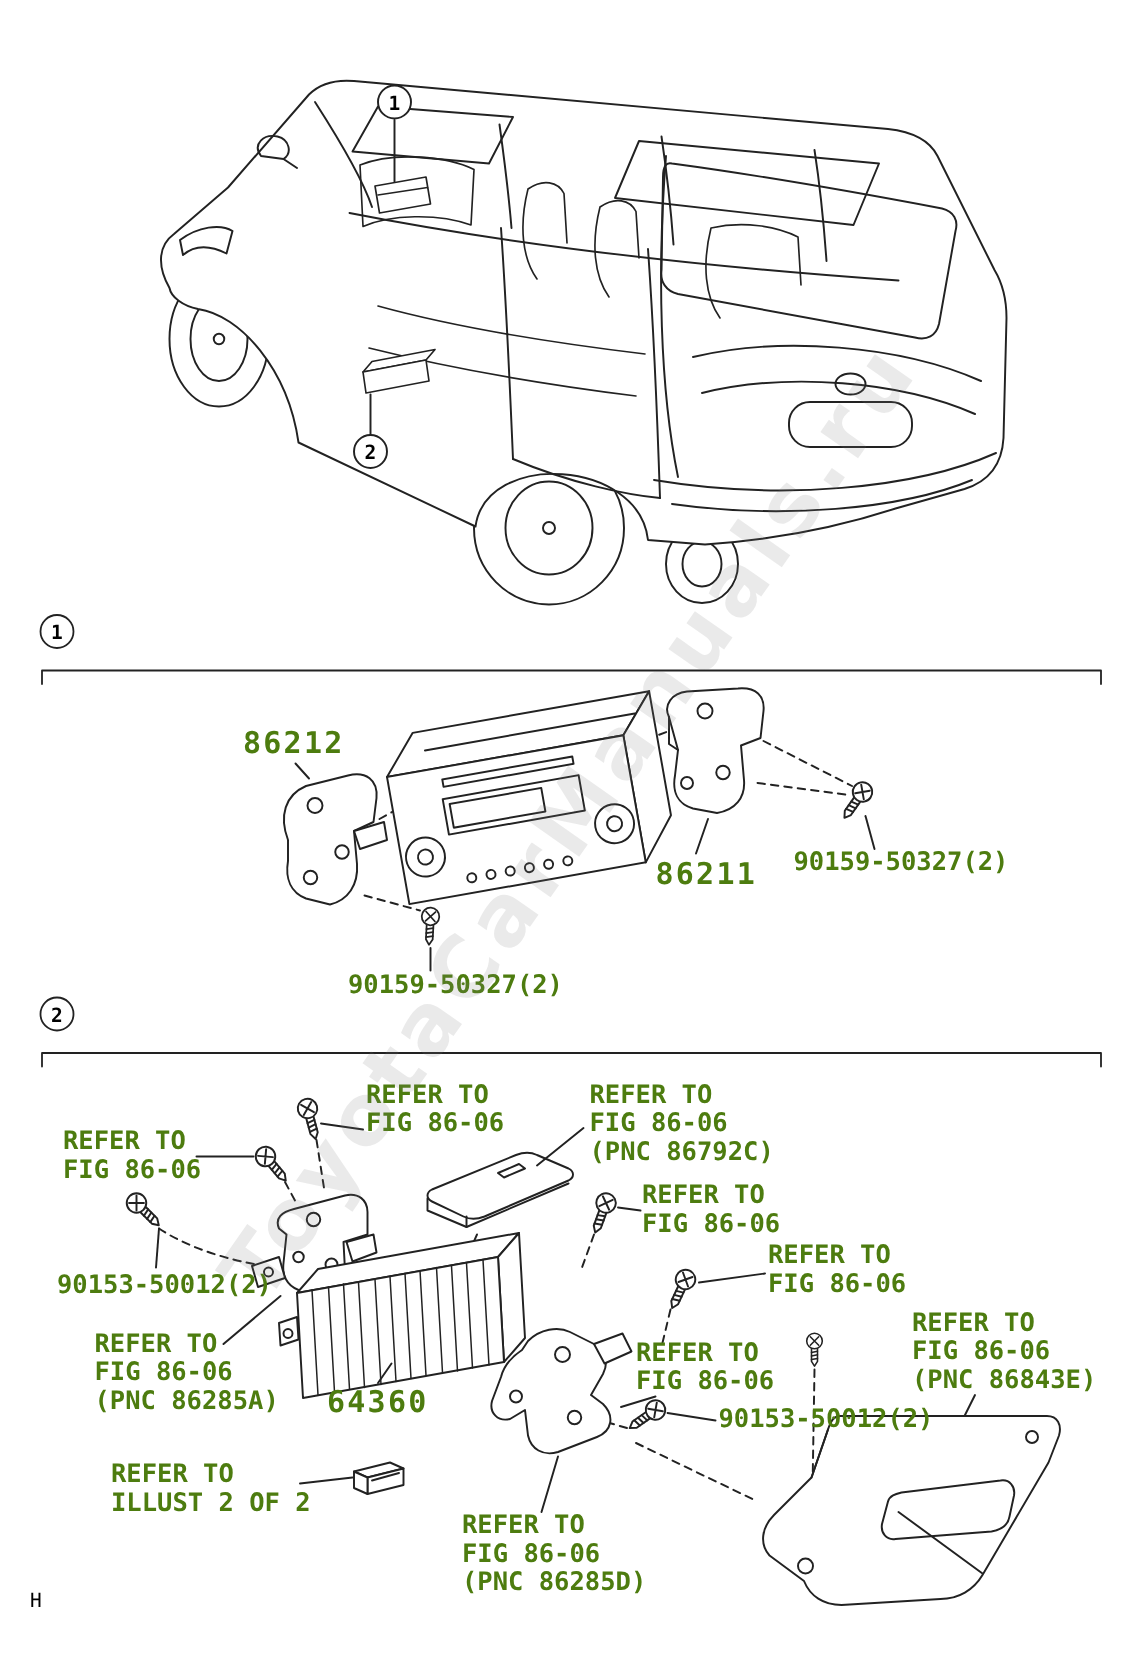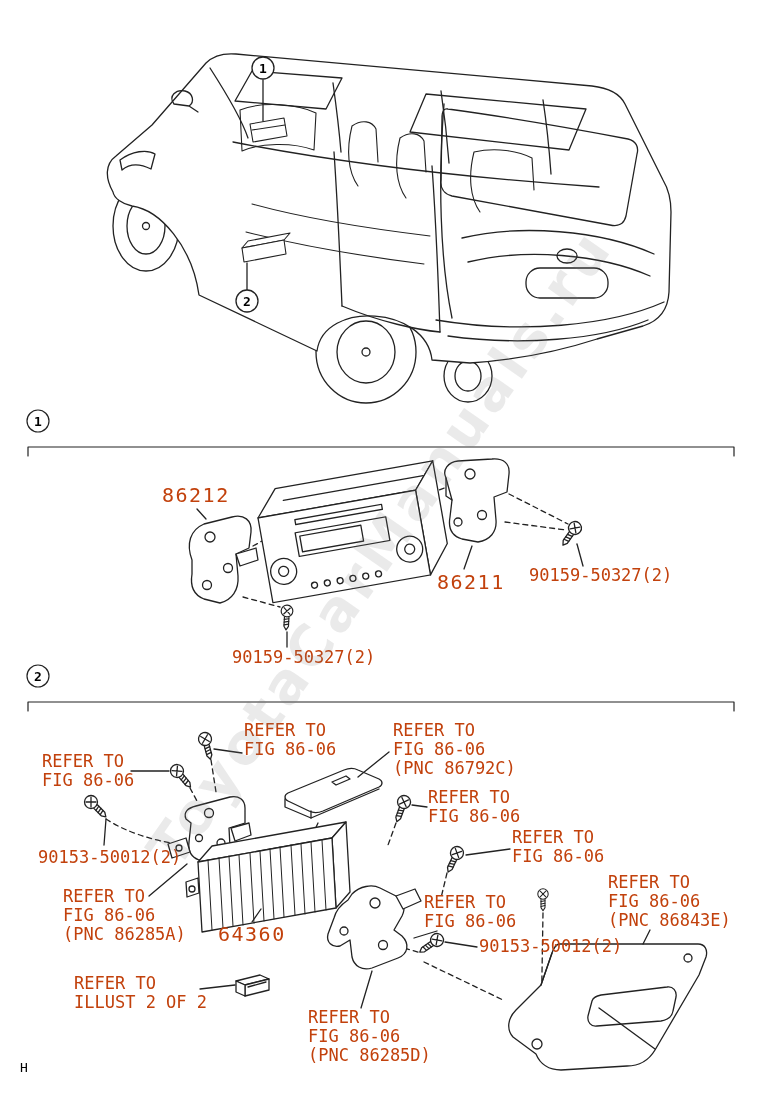--- a/index.html
+++ b/index.html
@@ -1,21 +1,21 @@
 <!DOCTYPE html>
 <html><head>
 <meta charset="utf-8">
 <style>
   *{margin:0;padding:0;box-sizing:border-box}
   html,body{background:#ffffff}
   #page{position:relative;width:760px;height:1112px;background:#fff;overflow:hidden;
         font-family:"DejaVu Sans Mono","Liberation Mono",monospace;color:#000}
   #art{position:absolute;left:0;top:0}
-  .lbl{position:absolute;font-weight:normal;font-size:17px;line-height:1.12;
-       white-space:pre-line;color:#c2410c}
+  .lbl{position:absolute;font-weight:bold;font-size:17px;line-height:1.12;
+       white-space:pre-line;color:#4d7c0f}
   .lbl-lg{font-size:20px;letter-spacing:1.5px}
   .wm{position:absolute;left:-90px;top:515px;width:940px;text-align:center;
       transform:rotate(-55deg);font-family:"DejaVu Sans","Liberation Sans",sans-serif;
       font-weight:bold;font-size:56px;letter-spacing:5px;color:rgba(125,125,125,0.16);
       pointer-events:none}
   .foot{position:absolute;font-weight:normal}
   svg text{font-family:"DejaVu Sans Mono","Liberation Mono",monospace;font-weight:bold;fill:#000}
 </style>
 </head>
 <body>

